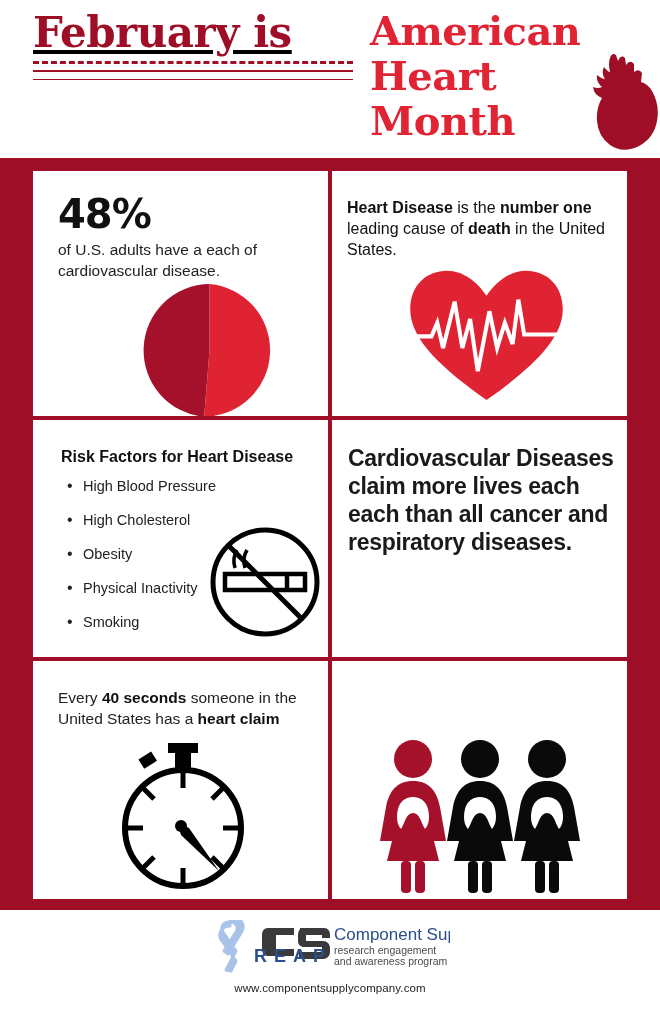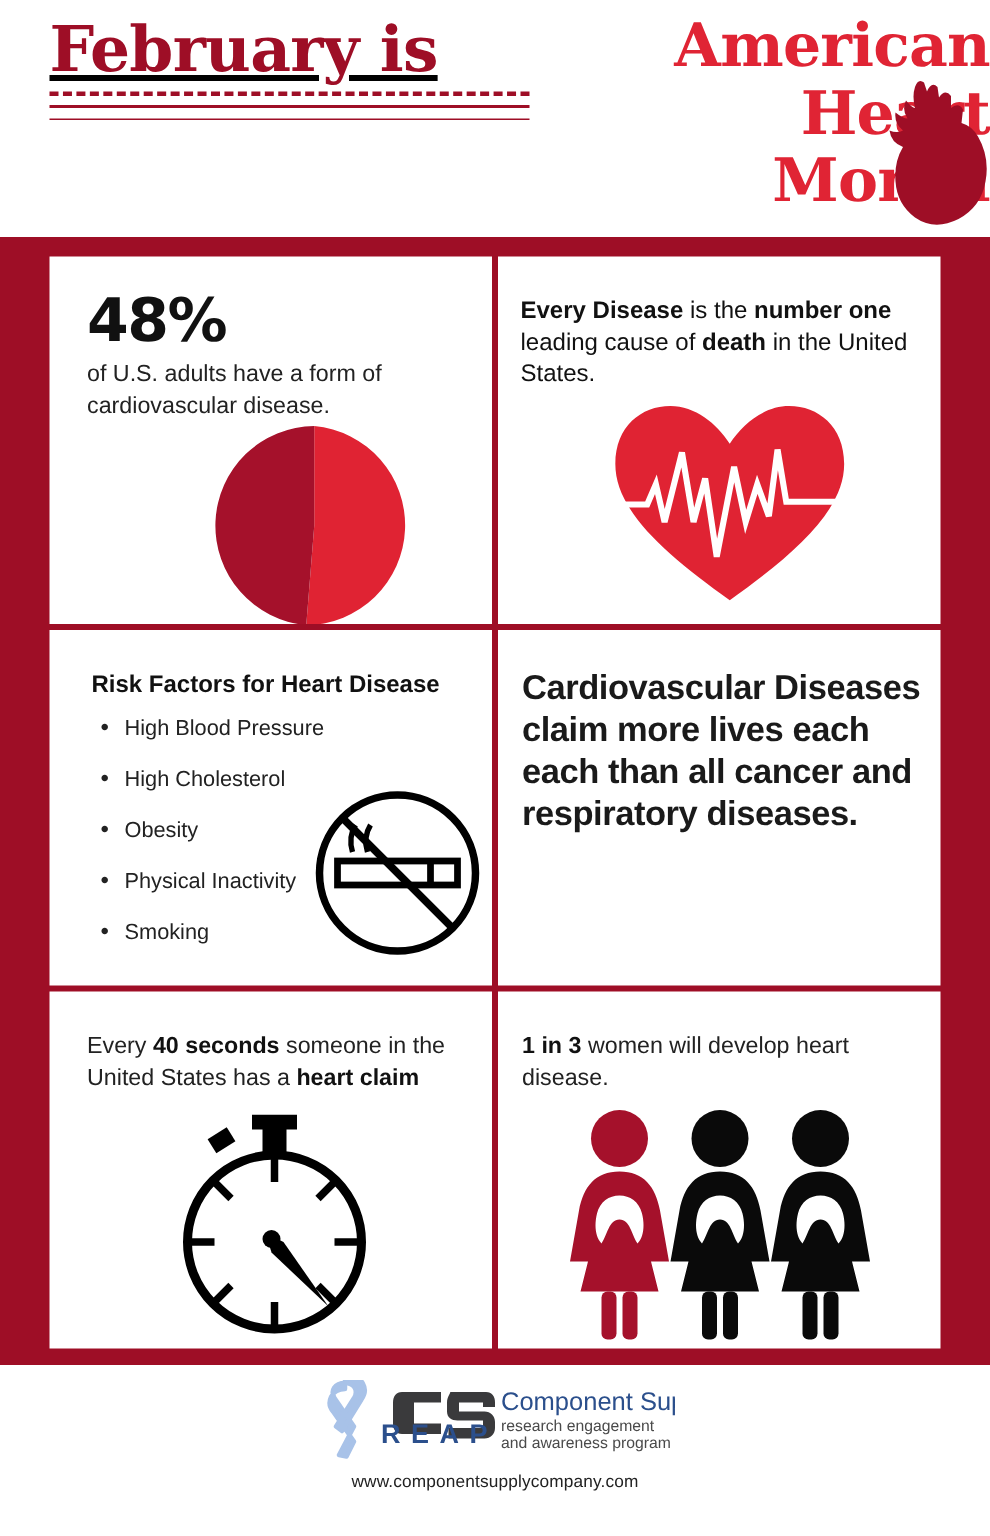--- a/index.html
+++ b/index.html
@@ -57,21 +57,21 @@
   }
 
   .hdr-right { position: absolute; left: 370px; top: 8px; width: 290px; height: 145px; }
   .hdr-title-2 {
     font-family: "DejaVu Serif", serif;
     font-weight: bold;
     font-size: 40px;
     line-height: 45px;
     color: #E02434;
     letter-spacing: -0.5px;
-    text-align: right;
+    text-align: left;
   }
   .hdr-title-2 .ln2, .hdr-title-2 .ln3 { display: block; }
   .anat-heart {
     position: absolute;
     right: 2px; top: 42px;
     width: 78px; height: 100px;
   }
 
   
   .body-red {
@@ -218,32 +218,32 @@
       </svg>
     </div>
   </div>
 
   <div class="body-red">
     <div class="grid">
 
       <div class="panel">
         <div class="pnl1-txt">
           <div class="stat-big">48%</div>
-          <div class="p-text" style="margin-top:4px;">of U.S. adults have a form of cardiovascular disease.</div>
+          <div class="p-text" style="margin-top:4px;">of U.S. adults have a each of cardiovascular disease.</div>
         </div>
         <svg class="pie" viewBox="0 0 100 100">
 
           <path d="M50 50 L50 0 A50 50 0 0 1 46 99.8 Z" fill="#E02333"></path>
           <path d="M50 50 L46 99.8 A50 50 0 0 1 50 0 Z" fill="#A5112B"></path>
         </svg>
       </div>
 
       <div class="panel">
         <div class="pnl2-txt h-bold">
-          <b>Every Disease</b><span style="font-weight:normal"> is the </span><b>number one</b><span style="font-weight:normal"> leading cause of </span><b>death</b><span style="font-weight:normal"> in the United States.</span>
+          <b>Heart Disease</b><span style="font-weight:normal"> is the </span><b>number one</b><span style="font-weight:normal"> leading cause of </span><b>death</b><span style="font-weight:normal"> in the United States.</span>
         </div>
         <svg class="heart-ekg" viewBox="0 0 170 145">
           <path fill="#E02333" d="M85 142 C 40 110 6 80 6 48 C 6 22 24 8 44 8 C 61 8 76 20 85 34 C 94 20 109 8 126 8 C 146 8 164 22 164 48 C 164 80 130 110 85 142 Z"></path>
           <path fill="none" stroke="#ffffff" stroke-width="4.2" stroke-linejoin="miter" d="M0 76 L28 76 L34 62 L40 88 L52 40 L60 88 L68 58 L76 112 L88 50 L96 88 L104 62 L112 84 L118 38 L124 74 L170 74"></path>
         </svg>
       </div>
 
       <div class="panel">
         <div class="pnl3-title h-bold">Risk Factors for Heart Disease</div>
         <ul class="risk-list">
@@ -285,23 +285,20 @@
             <line x1="105" y1="45" x2="94" y2="56"></line>
             <line x1="25" y1="125" x2="36" y2="114"></line>
             <line x1="105" y1="125" x2="94" y2="114"></line>
           </g>
           <path d="M59 79 L71 85 L101 128 L63 92 Z" fill="#000"></path>
           <circle cx="63" cy="83" r="6" fill="#000"></circle>
         </svg>
       </div>
 
       <div class="panel">
-        <div class="pnl6-txt p-text">
-          <b>1 in 3</b><span> women will develop heart disease.</span>
-        </div>
         <svg class="women" viewBox="0 0 200 160">
           <g fill="#A5112B">
             <circle cx="33" cy="24" r="19"></circle>
             <path d="M33 46 c-16 0 -24 10 -27 26 l-6 34 l12 0 l-5 20 l52 0 l-5 -20 l12 0 l-6 -34 c-3 -16 -11 -26 -27 -26z
                      M33 62 c7 0 13 4 15 12 c2 8 1 16 -3 20 c-4 -6 -5 -16 -12 -16 c-7 0 -8 10 -12 16 c-4 -4 -5 -12 -3 -20 c2 -8 8 -12 15 -12z"></path>
             <rect x="21" y="126" width="10" height="32" rx="4"></rect>
             <rect x="35" y="126" width="10" height="32" rx="4"></rect>
           </g>
           <g fill="#0a0a0a">
             <circle cx="100" cy="24" r="19"></circle>

